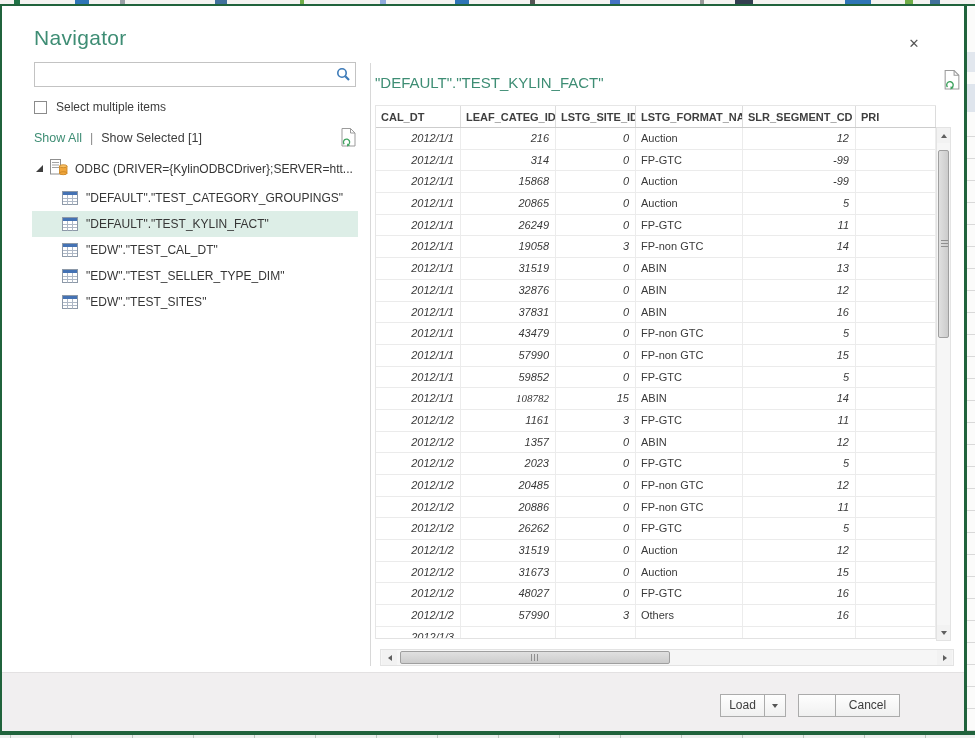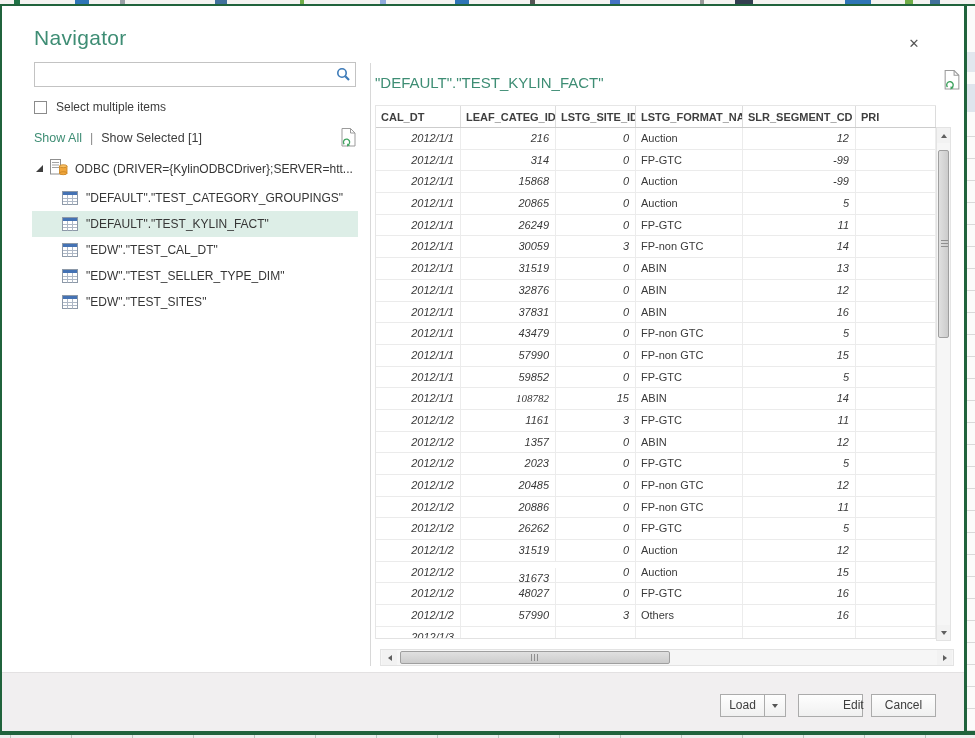--- a/index.html
+++ b/index.html
@@ -96,21 +96,21 @@
     background:repeating-linear-gradient(90deg,#8f8f8f 0 1px,transparent 1px 3px);}
 
   
   .footer{position:absolute;left:0;top:666px;width:962px;height:59px;background:#f1eff0;border-top:1px solid #e3e1e2;}
   .btn{position:absolute;top:21px;height:23px;border:1px solid #ababab;
     background:linear-gradient(#fefefe,#f0f0f0);font-size:12px;color:#3d3d3d;text-align:center;
     line-height:21px;cursor:pointer;font-family:"Liberation Sans",sans-serif;}
   .btn-load{left:718px;width:44px;border-right:none;}
   .btn-load-arrow{left:762px;width:22px;display:flex;align-items:center;justify-content:center;}
   .btn-edit{left:796px;width:65px;padding-left:44px;}
-  .btn-cancel{left:869px;width:65px;}
+  .btn-cancel{left:833px;width:65px;}
   .dd-tri{width:0;height:0;border-left:3.5px solid transparent;border-right:3.5px solid transparent;border-top:4px solid #555;}
 </style>
 </head>
 <body>
 
 <div class="frag-strip" id="frag-strip">
     <div class="frag" style="left: 14px; width: 6px; background: rgb(33, 115, 70);"></div>
     <div class="frag" style="left: 75px; width: 14px; background: rgb(46, 117, 182);"></div>
     <div class="frag" style="left: 120px; width: 5px; background: rgb(154, 160, 166);"></div>
     <div class="frag" style="left: 215px; width: 12px; background: rgb(65, 113, 156);"></div>
@@ -349,21 +349,21 @@
         <div class="g-row">
           <div class="g-cell num" style="width: 85px;">2012/1/1</div>
           <div class="g-cell num" style="width: 95px;">26249</div>
           <div class="g-cell num" style="width: 80px;">0</div>
           <div class="g-cell txt" style="width: 107px;">FP-GTC</div>
           <div class="g-cell num" style="width: 113px;">11</div>
           <div class="g-cell txt" style="width: 80px;"></div>
         </div>
         <div class="g-row">
           <div class="g-cell num" style="width: 85px;">2012/1/1</div>
-          <div class="g-cell num" style="width: 95px;">30059</div>
+          <div class="g-cell num" style="width: 95px;">19058</div>
           <div class="g-cell num" style="width: 80px;">3</div>
           <div class="g-cell txt" style="width: 107px;">FP-non GTC</div>
           <div class="g-cell num" style="width: 113px;">14</div>
           <div class="g-cell txt" style="width: 80px;"></div>
         </div>
         <div class="g-row">
           <div class="g-cell num" style="width: 85px;">2012/1/1</div>
           <div class="g-cell num" style="width: 95px;">31519</div>
           <div class="g-cell num" style="width: 80px;">0</div>
           <div class="g-cell txt" style="width: 107px;">ABIN</div>
@@ -469,21 +469,21 @@
         <div class="g-row">
           <div class="g-cell num" style="width: 85px;">2012/1/2</div>
           <div class="g-cell num" style="width: 95px;">31519</div>
           <div class="g-cell num" style="width: 80px;">0</div>
           <div class="g-cell txt" style="width: 107px;">Auction</div>
           <div class="g-cell num" style="width: 113px;">12</div>
           <div class="g-cell txt" style="width: 80px;"></div>
         </div>
         <div class="g-row">
           <div class="g-cell num" style="width: 85px;">2012/1/2</div>
-          <div class="g-cell num" style="width: 95px; margin-top: 6px;">31673</div>
+          <div class="g-cell num" style="width: 95px;">31673</div>
           <div class="g-cell num" style="width: 80px;">0</div>
           <div class="g-cell txt" style="width: 107px;">Auction</div>
           <div class="g-cell num" style="width: 113px;">15</div>
           <div class="g-cell txt" style="width: 80px;"></div>
         </div>
         <div class="g-row">
           <div class="g-cell num" style="width: 85px;">2012/1/2</div>
           <div class="g-cell num" style="width: 95px;">48027</div>
           <div class="g-cell num" style="width: 80px;">0</div>
           <div class="g-cell txt" style="width: 107px;">FP-GTC</div>

